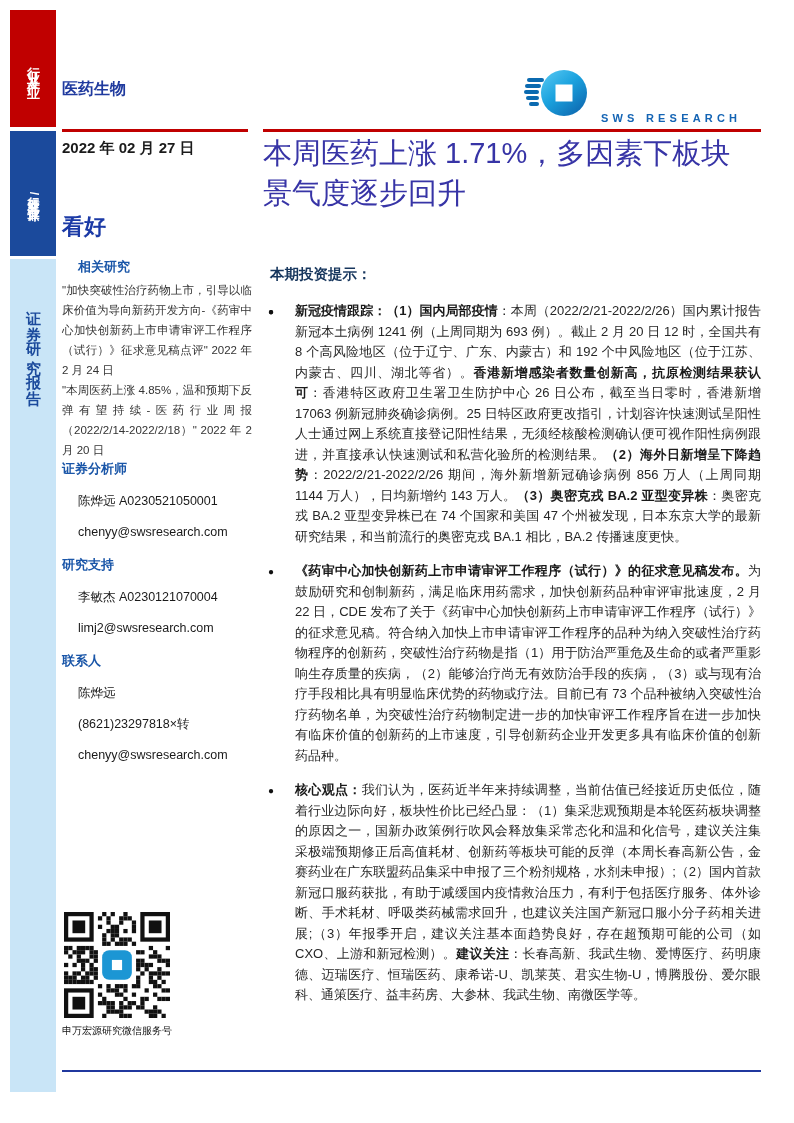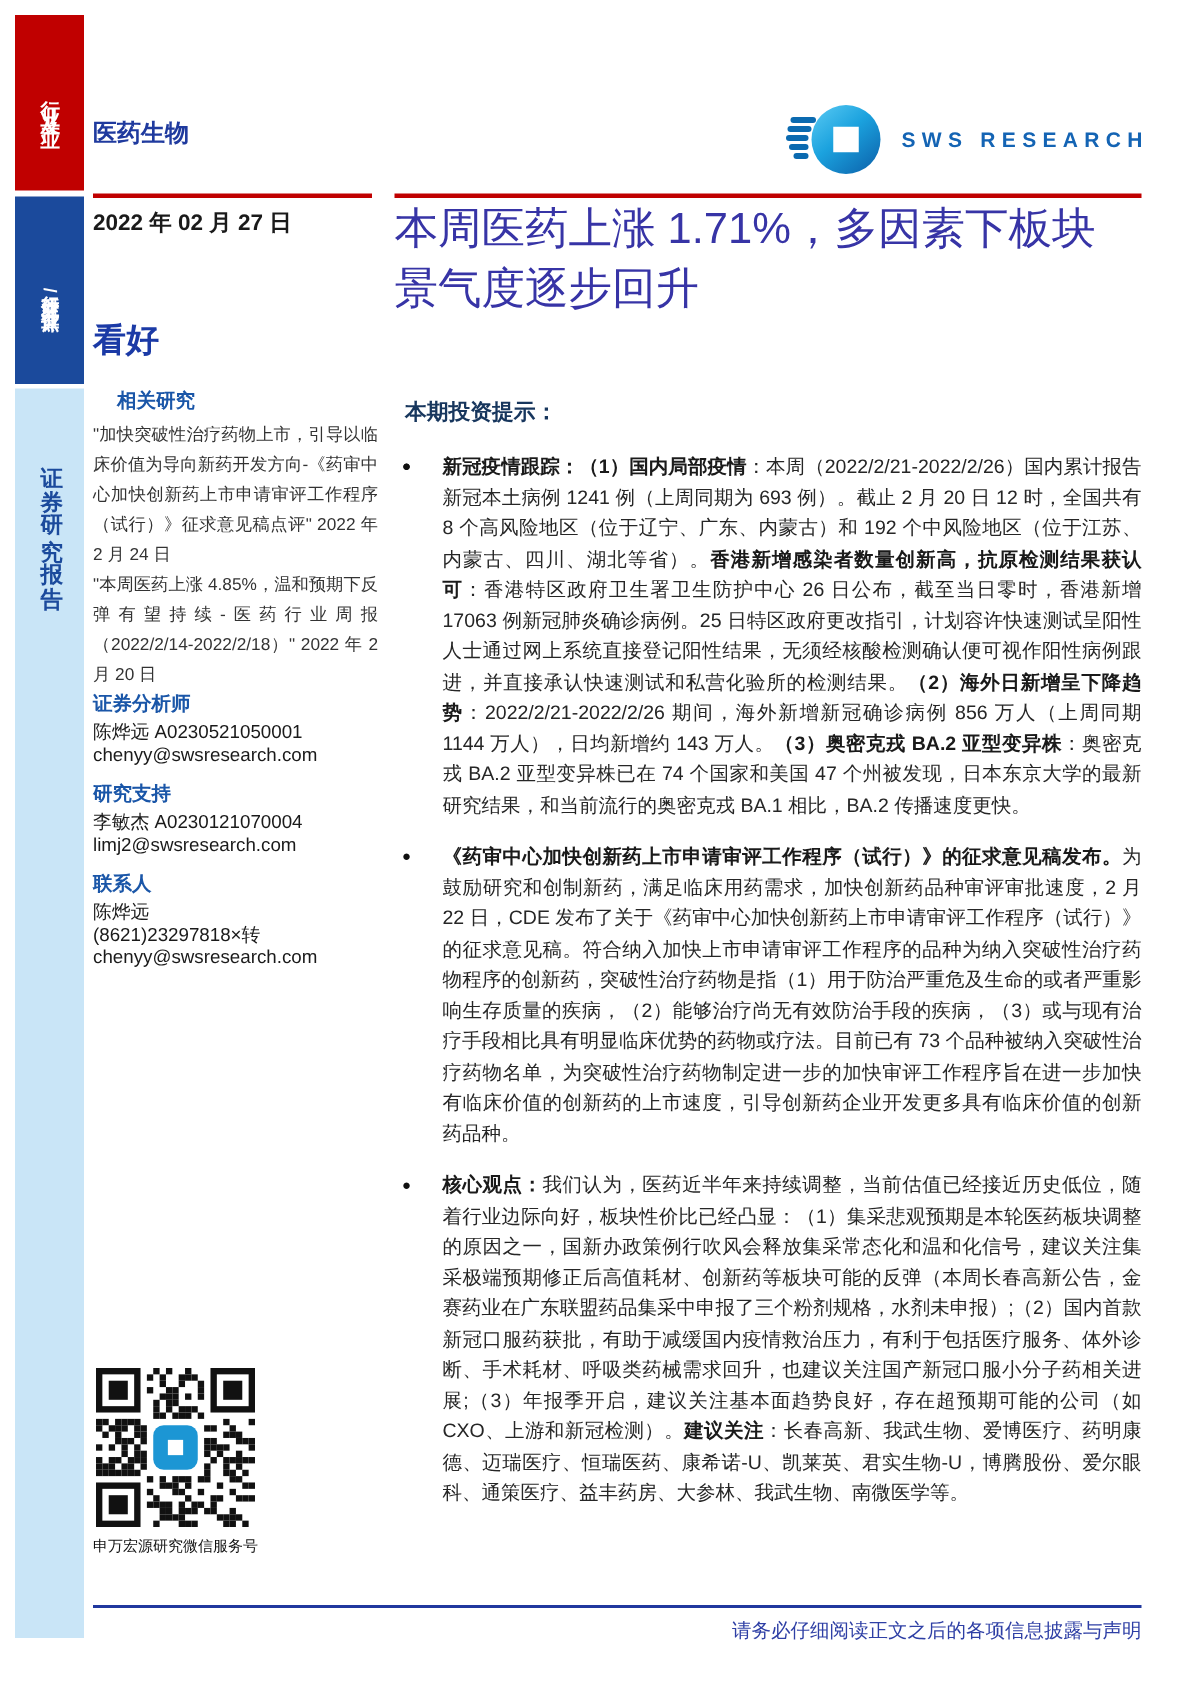--- a/index.html
+++ b/index.html
@@ -25,41 +25,41 @@
   .logo-square{position:absolute;left:50%;top:50%;transform:translate(-50%,-50%);
                width:17px;height:17px;background:#fff;}
   .stripe{position:absolute;height:3.5px;background:#0B6AB0;border-radius:2px;}
   .s1{left:0;top:10px;width:17px;}
   .s2{left:-2px;top:16px;width:16px;}
   .s3{left:-3px;top:22px;width:15px;}
   .s4{left:-1px;top:28px;width:13px;}
   .s5{left:2px;top:34px;width:10px;}
   .logo-cn{position:absolute;left:72px;top:1px;font-size:23px;font-weight:bold;color:#1464B4;
            letter-spacing:1.5px;white-space:nowrap;}
-  .logo-en{position:absolute;left:74px;top:17px;font-size:14px;font-weight:bold;color:#1464B4;
+  .logo-en{position:absolute;left:74px;top:44px;font-size:11px;font-weight:bold;color:#1464B4;
            letter-spacing:4.2px;white-space:nowrap;}
 
   .rule{position:absolute;top:129px;height:3px;background:#C00000;}
   .rule-l{left:62px;width:186px;}
   .rule-r{left:263px;width:498px;}
   .date{position:absolute;left:62px;top:139px;font-size:15px;font-weight:bold;color:#1a1a1a;text-align:right;}
   .title{position:absolute;left:263px;top:133px;width:468px;font-size:29px;line-height:40px;
          font-weight:normal;color:#3734A6;}
   .subtitle{position:absolute;left:263px;top:224px;font-size:19px;color:#3d3d3d;}
 
   
   .rating{position:absolute;left:62px;top:212px;font-size:22px;font-weight:bold;color:#1B3AA6;}
   .rr-head{position:absolute;left:62px;top:258px;font-size:13px;font-weight:bold;color:#1A56A8;margin-left:16px;}
   .rr-items{position:absolute;left:62px;top:280px;width:190px;font-size:11.5px;line-height:20px;
             color:#333;text-align:justify;}
   .rr-item{margin:0;}
   .team{position:absolute;left:62px;top:460px;width:195px;}
   .team h4{font-size:13px;font-weight:bold;color:#1A56A8;margin:9px 0 3px 0;}
   .team h4:first-child{margin-top:0;}
-  .team p{font-size:12.5px;line-height:15px;color:#1a1a1a;margin:0;}
+  .team p{font-size:12.5px;line-height:15px;color:#1a1a1a;margin:16px;}
 
   .qr{position:absolute;left:64px;top:912px;width:106px;height:106px;}
   .qr svg{display:block;}
   .qr-caption{position:absolute;left:56px;top:1024px;width:122px;font-size:10px;color:#111;
               text-align:center;white-space:nowrap;}
 
   
   .main{position:absolute;left:263px;top:265px;width:498px;}
   .main-head{font-size:14.5px;font-weight:bold;color:#17365D;padding-left:7px;}
   .main ul{list-style:none;margin:17px 0 0 0;padding:0;}
@@ -335,15 +335,14 @@
       </li>
       <li>
         <span class="dot">●</span>
         <span><b>核心观点：</b><span>我们认为，医药近半年来持续调整，当前估值已经接近历史低位，随着行业边际向好，板块性价比已经凸显：（1）集采悲观预期是本轮医药板块调整的原因之一，国新办政策例行吹风会释放集采常态化和温和化信号，建议关注集采极端预期修正后高值耗材、创新药等板块可能的反弹（本周长春高新公告，金赛药业在广东联盟药品集采中申报了三个粉剂规格，水剂未申报）;（2）国内首款新冠口服药获批，有助于减缓国内疫情救治压力，有利于包括医疗服务、体外诊断、手术耗材、呼吸类药械需求回升，也建议关注国产新冠口服小分子药相关进展;（3）年报季开启，建议关注基本面趋势良好，存在超预期可能的公司（如 CXO、上游和新冠检测）。</span><b>建议关注</b><span>：长春高新、我武生物、爱博医疗、药明康德、迈瑞医疗、恒瑞医药、康希诺-U、凯莱英、君实生物-U，博腾股份、爱尔眼科、通策医疗、益丰药房、大参林、我武生物、南微医学等。</span></span>
       </li>
 
     </ul>
   </div>
 
   <div class="footer-line"></div>
-  <div class="footer-text">请务必仔细阅读正文之后的各项信息披露与声明</div>
 
 </div>
 
 </body></html>

